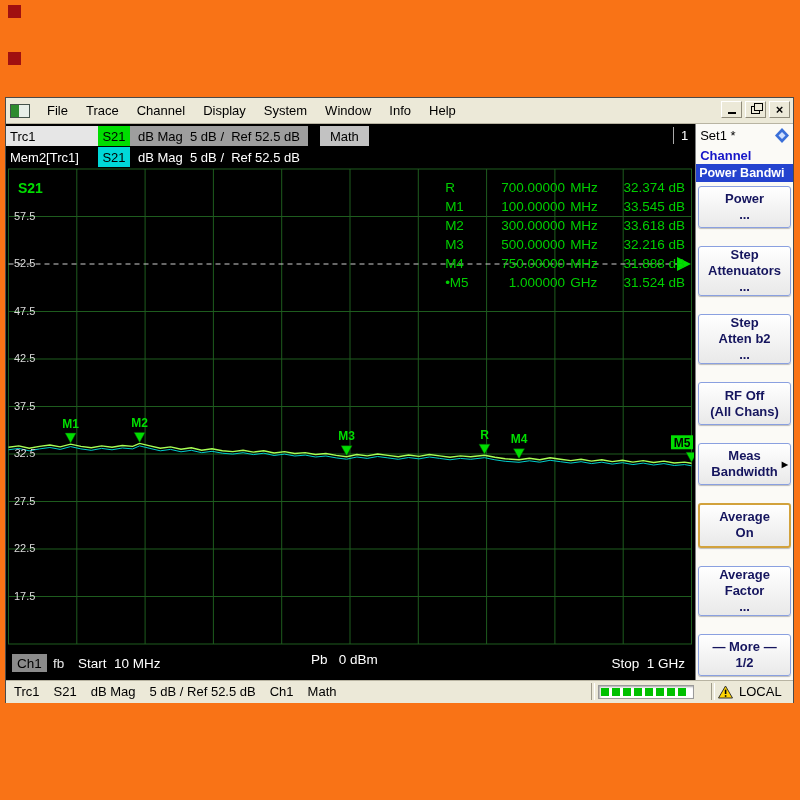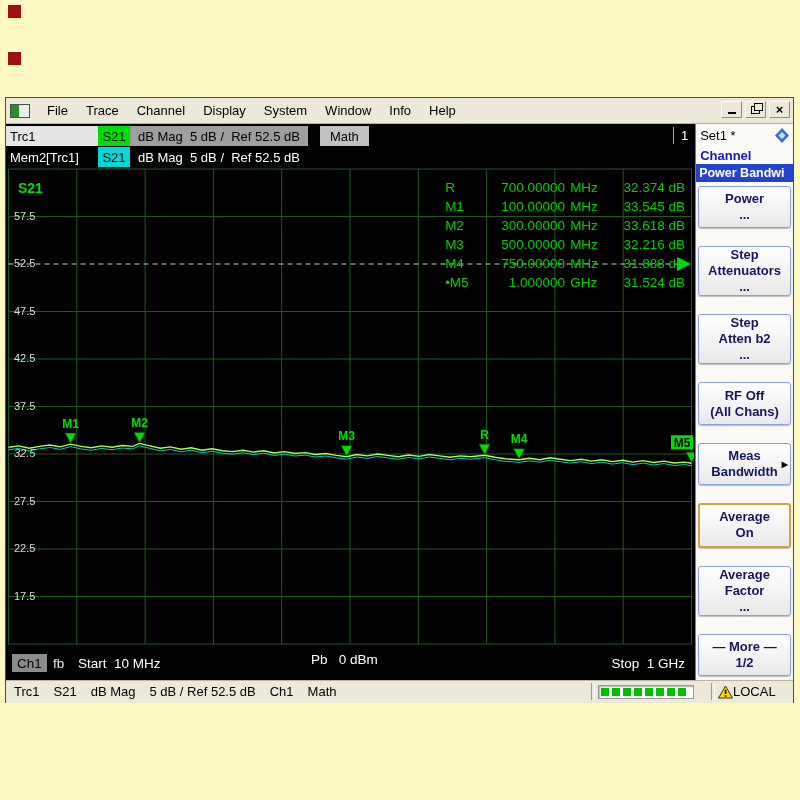--- a/index.html
+++ b/index.html
@@ -1,16 +1,16 @@
 <!DOCTYPE html>
 <html><head>
 <meta charset="utf-8">
 <style>
   html,body{margin:0;padding:0;}
-  .page{position:relative;width:800px;height:800px;background:#fef9c3;font-family:"Liberation Sans",sans-serif;overflow:hidden;}
+  .page{position:relative;width:800px;height:800px;background:#f97316;font-family:"Liberation Sans",sans-serif;overflow:hidden;}
   .rec-square{position:absolute;width:13px;height:13px;background:#a01010;}
   .rec-square.one{left:8px;top:5px;}
   .rec-square.two{left:8px;top:52px;}
 
   .app{position:absolute;left:5px;top:97px;width:789px;height:606px;border:1px solid #4a4a4a;box-sizing:border-box;background:#ece9d8;}
 
   
   .menubar{position:relative;display:flex;align-items:center;height:26px;background:#ece9d8;border-bottom:1px solid #b8b4a2;box-sizing:border-box;}
   .app-icon{width:20px;height:14px;margin:0 8px 0 4px;border:1px solid #44524a;background:linear-gradient(90deg,#2e8b2e 0 8px,#e8efe8 8px);box-sizing:border-box;}
   .menu-items{display:flex;}
@@ -69,21 +69,21 @@
   .sk-line{line-height:16px;}
   .sk-arrow{position:absolute;right:2px;top:50%;transform:translateY(-50%);font-size:8px;color:#000;}
 
   
   .statusbar{position:absolute;left:0;top:582px;width:787px;height:22px;background:#ece9d8;border-top:1px solid #b8b4a2;font-size:13px;color:#000;}
   .sb-left{position:absolute;left:8px;top:3px;display:flex;}
   .sb-seg{margin-right:14px;white-space:pre;}
   .sb-div{position:absolute;top:2px;width:2px;height:17px;border-left:1px solid #9f9b8a;border-right:1px solid #fff;}
   .led-box{position:absolute;left:592px;top:4px;width:96px;height:14px;background:#fff;border:1px solid #9a9a9a;box-shadow:inset 1px 1px 2px rgba(0,0,0,.35);display:flex;gap:3px;padding:2px;box-sizing:border-box;}
   .led{width:8px;height:8px;background:#00c000;}
-  .sb-local{position:absolute;left:712px;top:3px;display:flex;align-items:center;justify-content:center;}
+  .sb-local{position:absolute;left:712px;top:3px;display:flex;gap:6px;align-items:center;justify-content:center;}
 </style>
 </head>
 <body>
 
 <div class="page">
   <div class="rec-square one"></div>
   <div class="rec-square two"></div>
 
   <div class="app">
 

